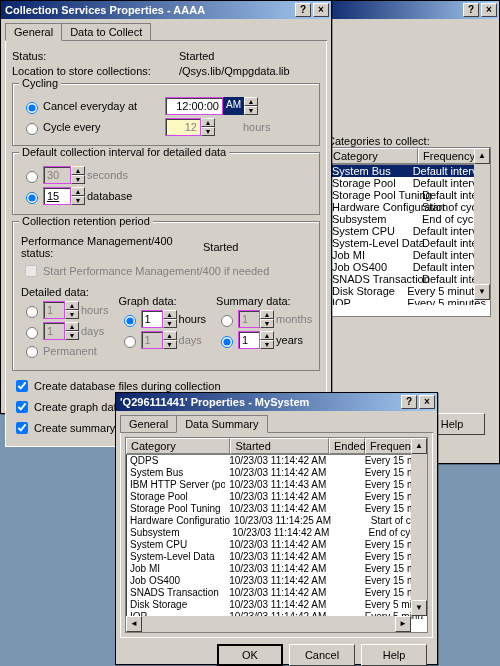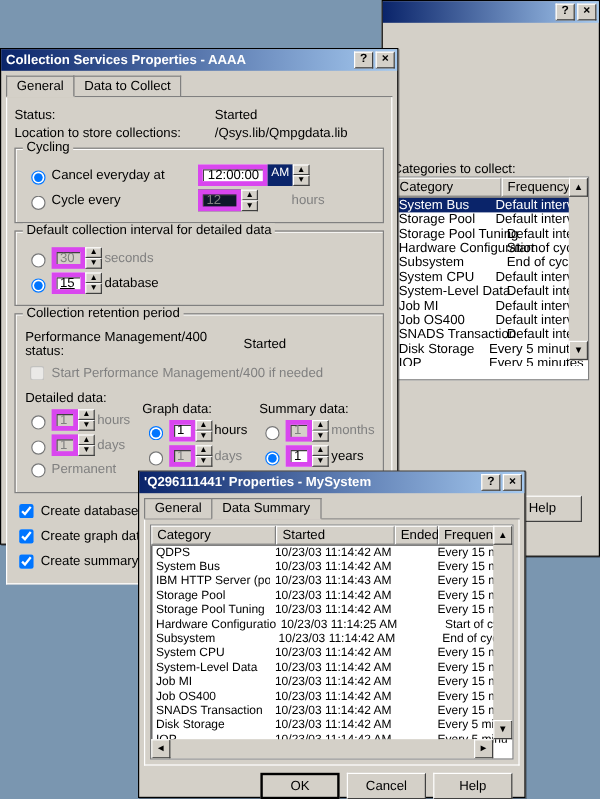--- a/index.html
+++ b/index.html
@@ -77,21 +77,21 @@
   .group > .legend {
     position:absolute;
     top:-7px; left:6px;
     background:#d4d0c8;
     padding:0 3px;
   }
   .radio { width:12px;height:12px; }
   .chk { width:12px;height:12px; margin-right:4px;}
   .inp {
     background:#fff;
-    border:4px solid #d946ef;
+    border:1px solid #d946ef;
     box-shadow: inset 1px 1px 0 #404040;
     height:18px;
     font:inherit;
     padding:0 3px;
   }
   .spin { display:inline-flex; }
   .spin .ud {
     display:flex;flex-direction:column;
   }
   .spin .ud div{
@@ -217,21 +217,21 @@
       </div>
     </div>
     <div style="height:90px;"></div>
     <div class="btnrow">
       <button class="pushbtn">Cancel</button>
       <button class="pushbtn">Help</button>
     </div>
   </div>
 </div>
 
-<div class="window" style="left:0; top:0; width:332px; height:414px;margin-top:40px;">
+<div class="window" style="left:0; top:0; width:332px; height:414px;">
   <div class="titlebar">
     <span class="title">Collection Services Properties - AAAA</span>
     <div class="btn">?</div>
     <div class="btn">×</div>
   </div>
   <div class="client">
     <div class="tabs">
       <div class="tab active">General</div>
       <div class="tab">Data to Collect</div>
     </div>
@@ -256,21 +256,21 @@
             <span class="ud">
                 <div>▲</div>
                 <div>▼</div>
               </span>
           </span>
         </div>
         <div class="row">
           <input type="radio" class="radio" style="">
           <span style="width:120px">Cycle every</span>
           <span class="spin">
-            <input class="inp disabled" disabled="" style="width: 36px; background: #0f172a;" value="12">
+            <input class="inp disabled" disabled="" style="width: 36px; text-align: right; background: #fef9c3;" value="12">
             <span class="ud">
                 <div>▲</div>
                 <div>▼</div>
               </span>
           </span>
           <span style="margin-left:26px" class="disabled">hours</span>
         </div>
       </div>
 
       <div class="group">

